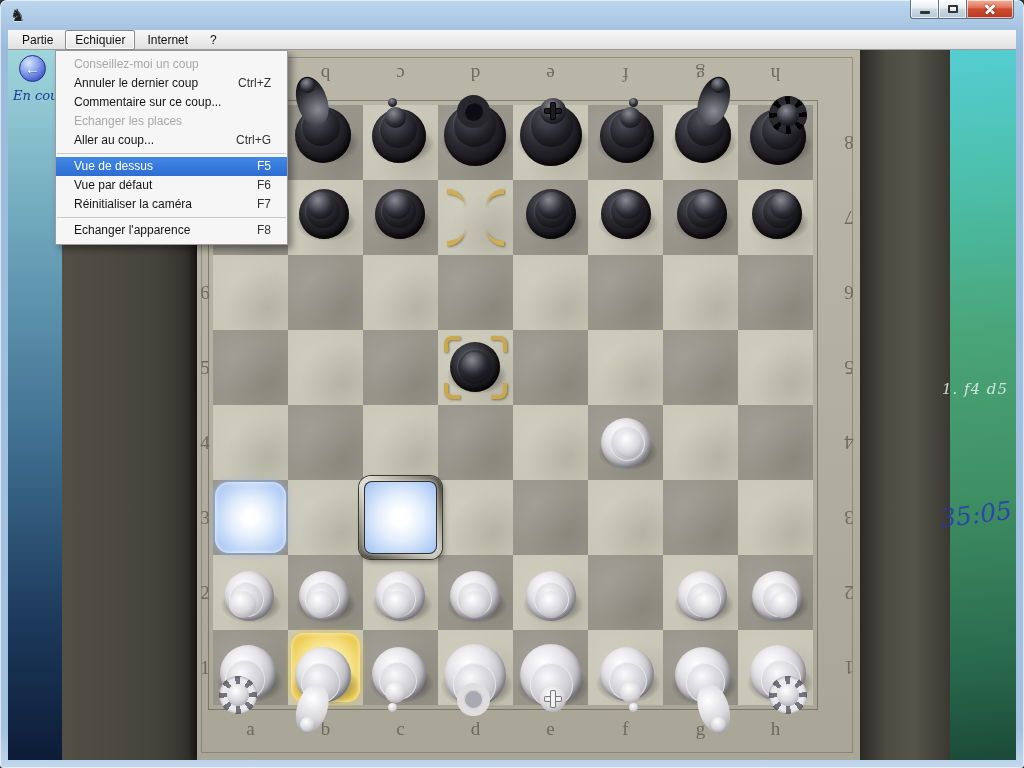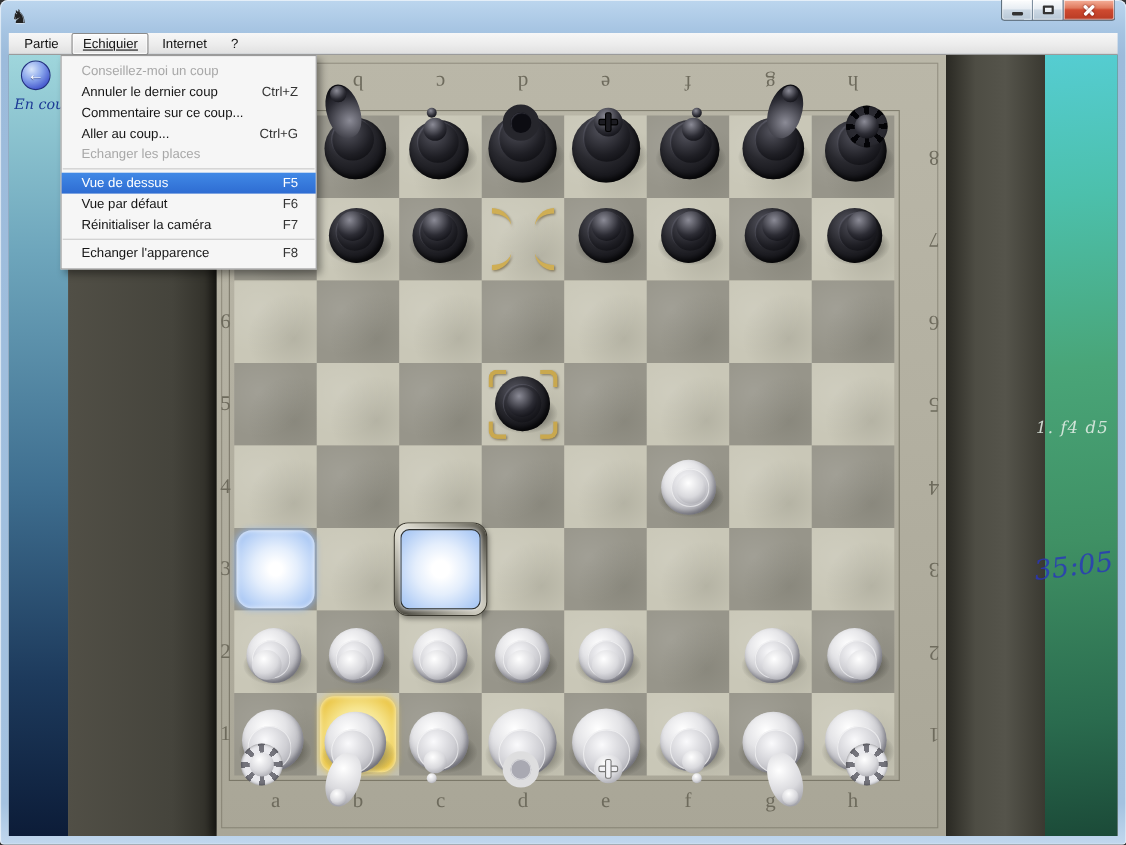--- a/index.html
+++ b/index.html
@@ -28,21 +28,21 @@
   .glyph-max{width:10px;height:8px;border:2px solid #333;border-radius:1px;background:rgba(255,255,255,.5);}
   .glyph-close{position:relative;width:14px;height:12px;}
   .glyph-close i{position:absolute;left:1px;top:5px;width:12px;height:2.5px;background:#fff;border-radius:1px;box-shadow:0 0 2px rgba(80,0,0,.8);}
   .glyph-close i:first-child{transform:rotate(45deg);}
   .glyph-close i:last-child{transform:rotate(-45deg);}
   
   .menubar{position:absolute;left:8px;top:30px;width:1008px;height:20px;
     background:linear-gradient(180deg,#f7f7f7,#ececec 55%,#e0e0e0);
     border-bottom:1px solid #9b9b9b;display:flex;align-items:center;padding-left:4px;font-size:12px;color:#111;}
   .mb-item{padding:2px 9px;margin-right:2px;border:1px solid transparent;border-radius:2px;}
-  .mb-item.active{border-color:#8a8a8a;background:linear-gradient(180deg,#fbfbfb,#e6e6e6);box-shadow:inset 0 0 0 1px rgba(255,255,255,.8);text-decoration:underline;}
+  .mb-item.active{border-color:#8a8a8a;background:linear-gradient(180deg,#fbfbfb,#e6e6e6);box-shadow:inset 0 0 0 1px rgba(255,255,255,.8);}
   
   .client{position:absolute;left:8px;top:50px;width:1008px;height:710px;overflow:hidden;background:#6a6a60;}
   .left-strip{position:absolute;left:0;top:0;width:54px;height:710px;
     background:linear-gradient(180deg,#9fd6dc 0%,#6ea6bc 25%,#3f6f90 55%,#1d3a5c 80%,#0c1c38 100%);}
   .back-btn{position:absolute;left:11px;top:5px;width:27px;height:27px;border-radius:50%;
     background:radial-gradient(circle at 35% 28%,#d8e6fa 0%,#8aa6ec 40%,#4a5ed0 75%,#2c3ca6 100%);
     border:1px solid #23307e;color:#fff;font-size:15px;font-weight:bold;display:flex;align-items:center;justify-content:center;
     text-shadow:0 1px 1px rgba(0,0,40,.5);}
   .encours{position:absolute;left:5px;top:38px;font-family:"DejaVu Serif",serif;font-style:italic;font-size:13px;color:#1d3a96;white-space:nowrap;}
   .table-left{position:absolute;left:54px;top:0;width:135px;height:710px;
@@ -493,27 +493,27 @@
           <span class="sc"></span>
         </div>
         <div class="mi ">
           <span class="lbl">Annuler le dernier coup</span>
           <span class="sc">Ctrl+Z</span>
         </div>
         <div class="mi ">
           <span class="lbl">Commentaire sur ce coup...</span>
           <span class="sc"></span>
         </div>
+        <div class="mi disabled">
+          <span class="lbl">Echanger les places</span>
+          <span class="sc"></span>
+        </div>
         <div class="mi ">
           <span class="lbl">Aller au coup...</span>
           <span class="sc">Ctrl+G</span>
-        </div>
-        <div class="mi disabled">
-          <span class="lbl">Echanger les places</span>
-          <span class="sc"></span>
         </div>
         <div class="sep"></div>
         <div class="mi highlighted">
           <span class="lbl">Vue de dessus</span>
           <span class="sc">F5</span>
         </div>
         <div class="mi ">
           <span class="lbl">Vue par défaut</span>
           <span class="sc">F6</span>
         </div>

